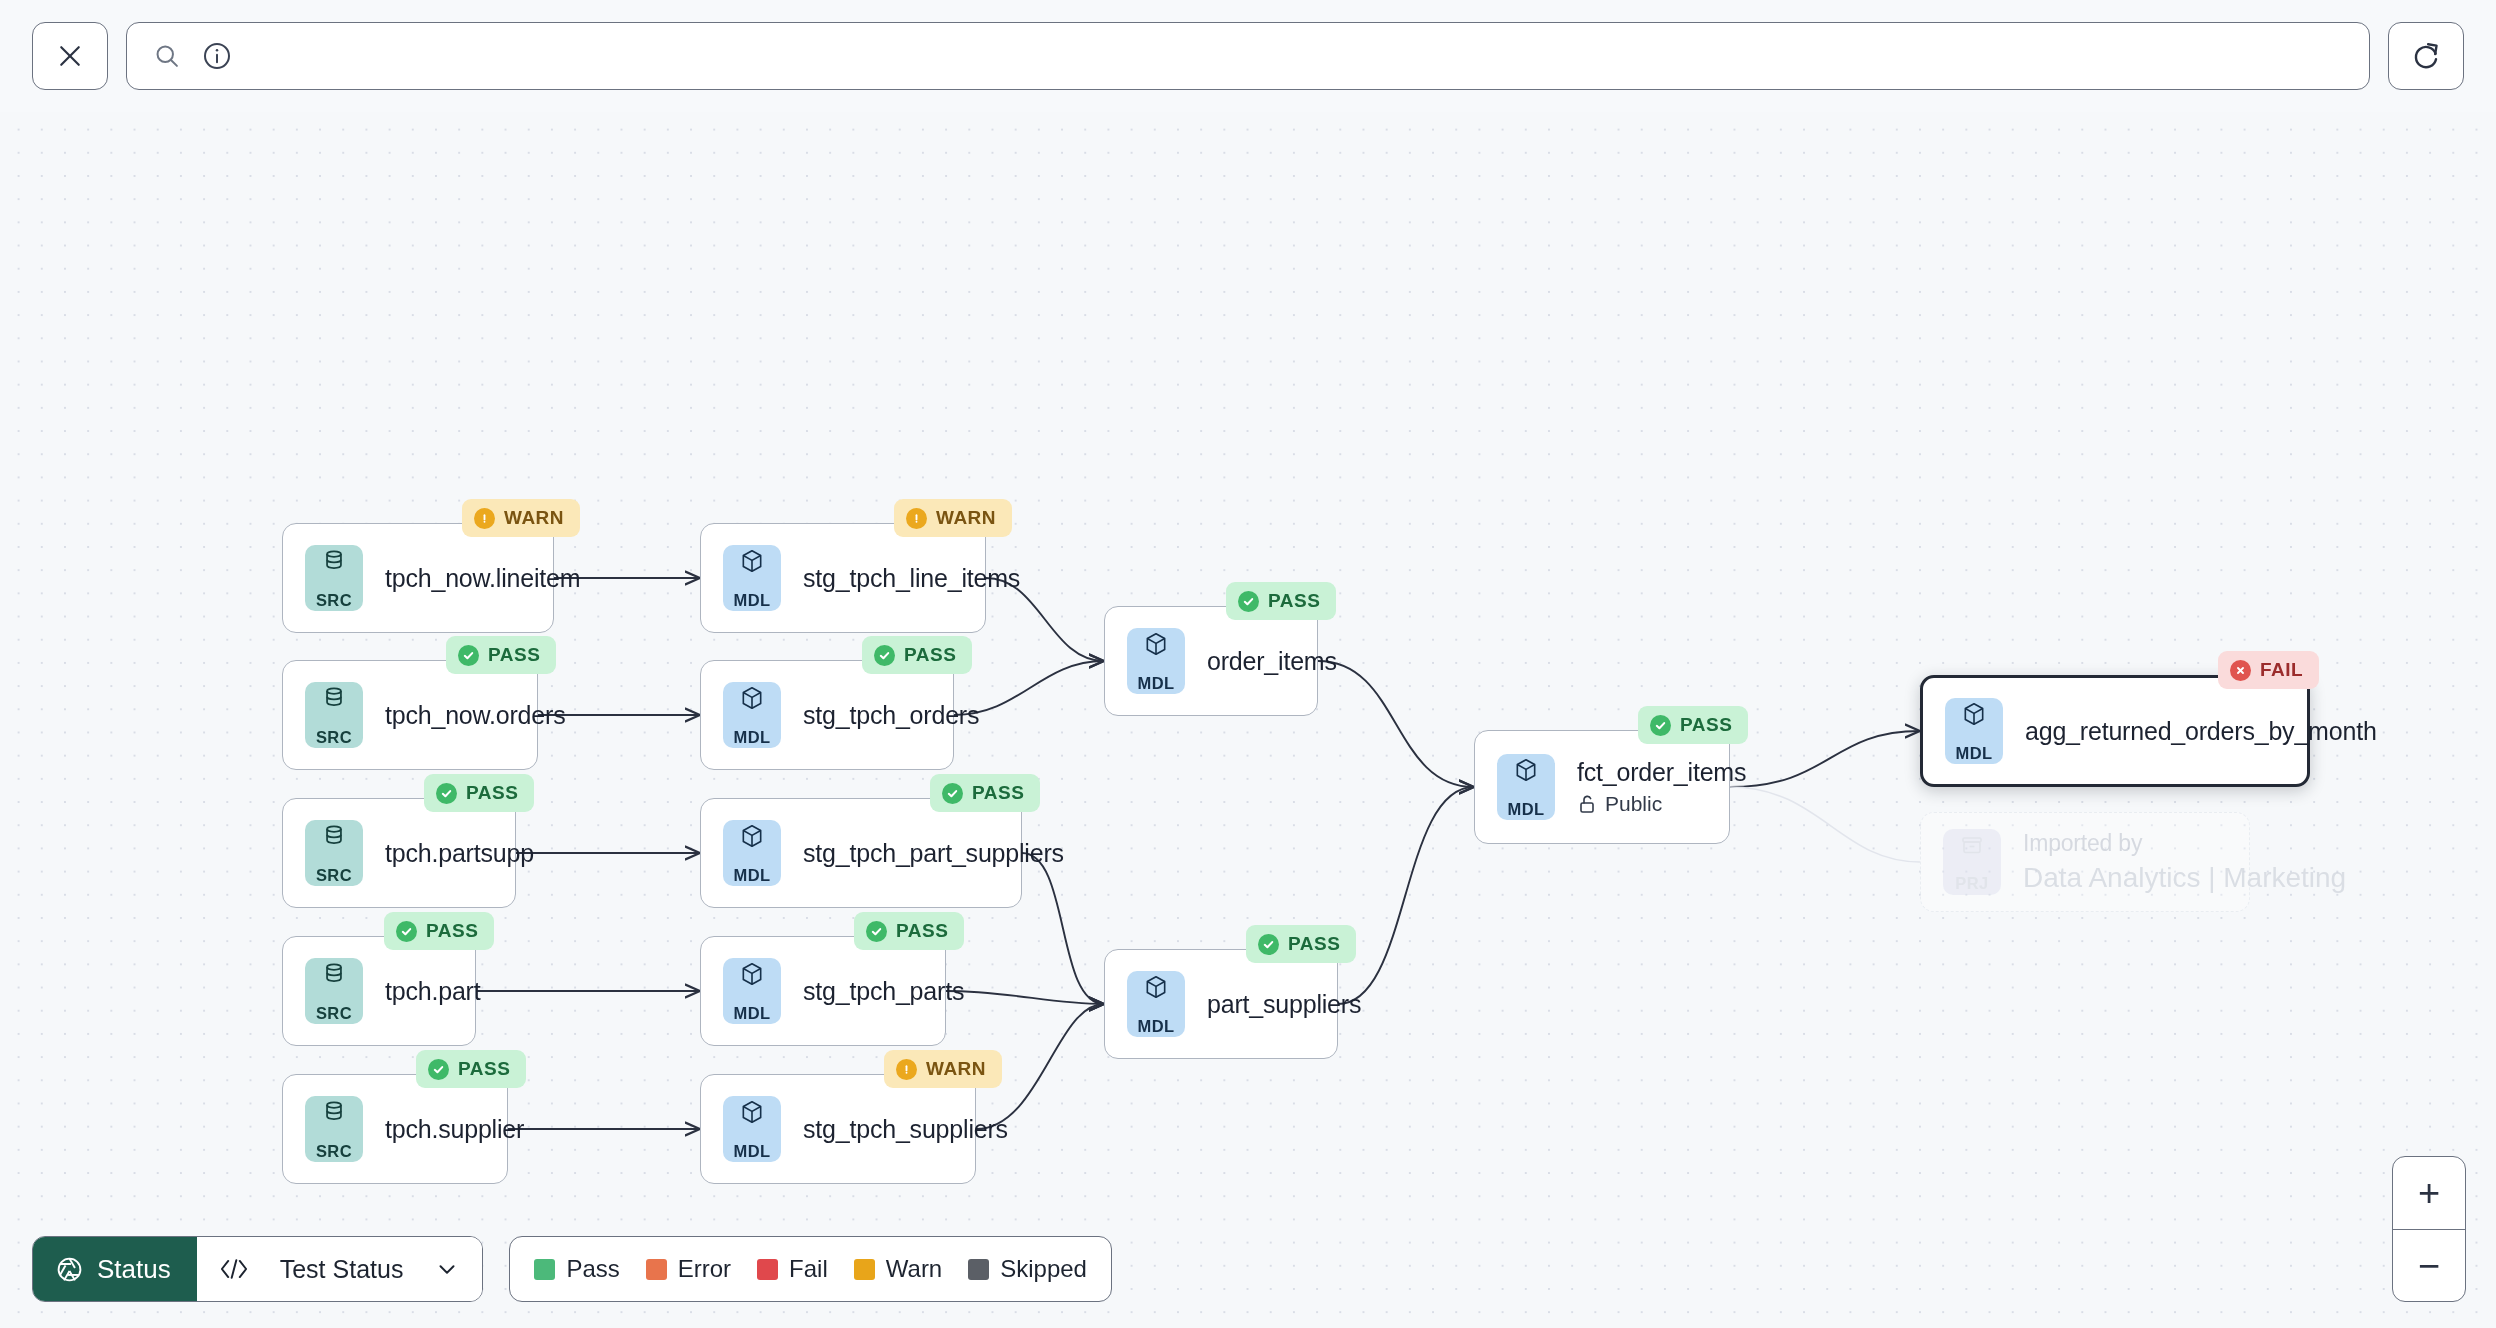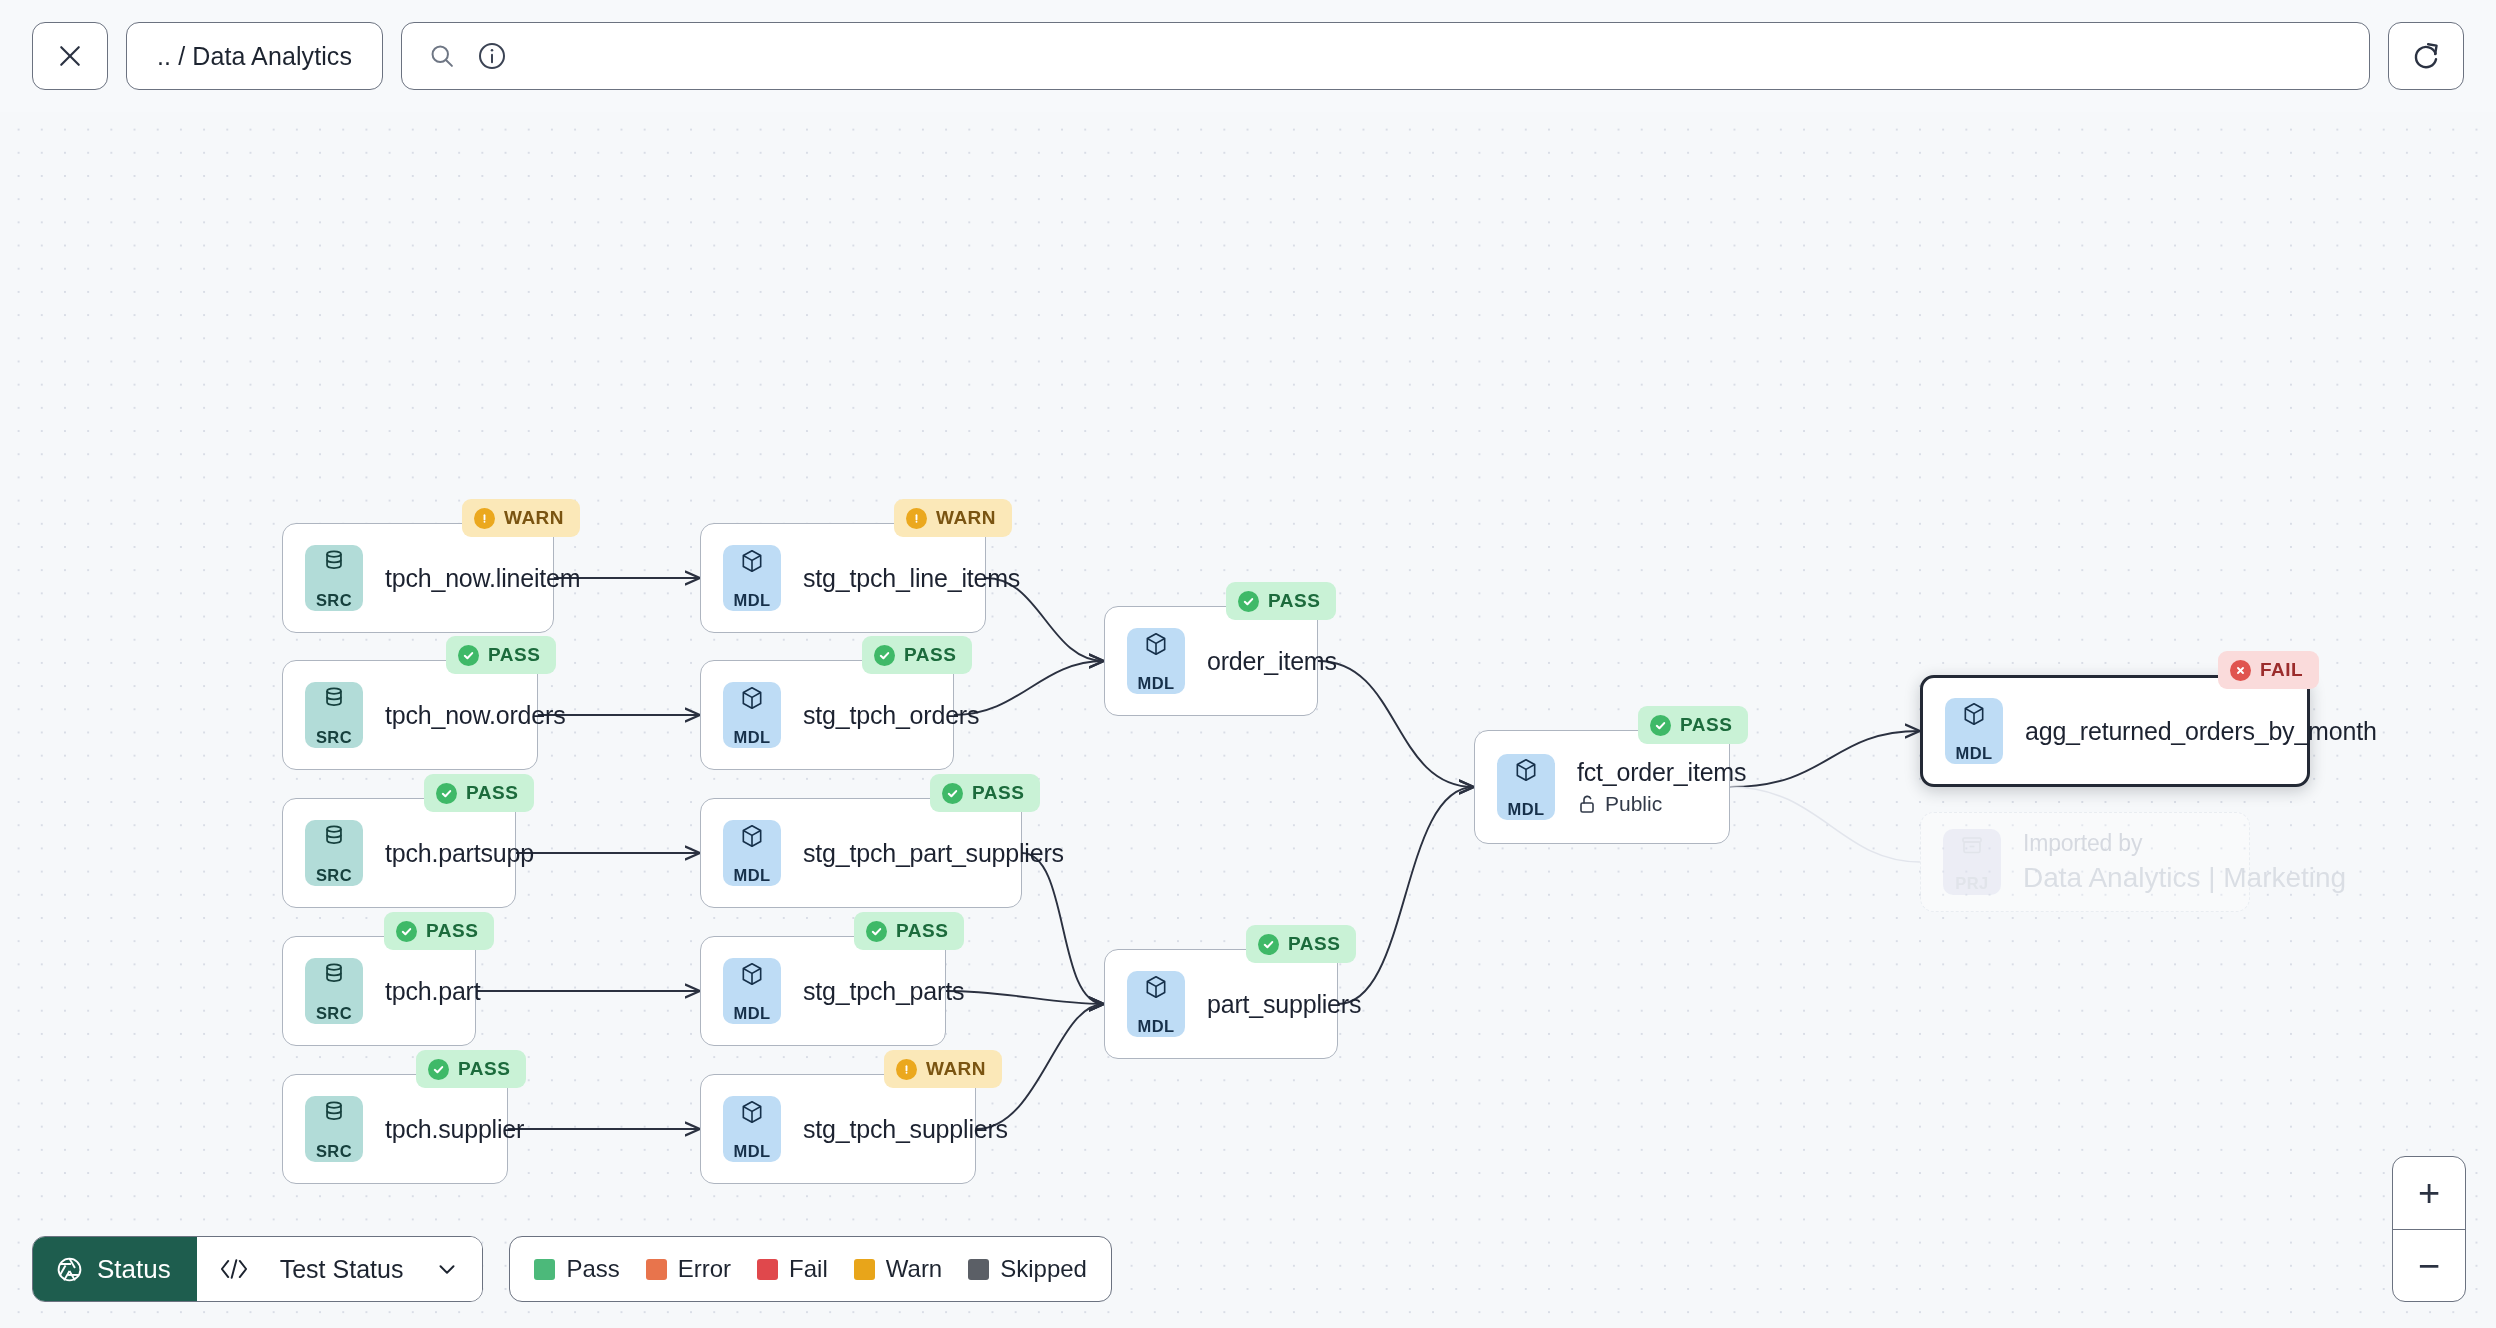--- a/index.html
+++ b/index.html
@@ -265,23 +265,20 @@
 
 <div class="header">
 
   <div class="hdr-btn square">
     <svg class="icon-svg" width="30" height="30" viewBox="0 0 24 24" fill="none" stroke="currentColor" stroke-width="1.7" stroke-linecap="round">
       <line x1="5" y1="5" x2="19" y2="19"></line>
       <line x1="19" y1="5" x2="5" y2="19"></line>
     </svg>
   </div>
 
-  <div class="hdr-btn breadcrumb-btn">
-    <span>.. / Data Analytics</span>
-  </div>
 
   <div class="search-box">
     <svg class="icon-svg" width="28" height="28" viewBox="0 0 24 24" fill="none" stroke="#6e7684" stroke-width="1.7" stroke-linecap="round">
       <circle cx="10.5" cy="10.5" r="6.6"></circle>
       <line x1="15.4" y1="15.4" x2="20.5" y2="20.5"></line>
     </svg>
     <svg class="icon-svg" width="32" height="32" viewBox="0 0 24 24" fill="none" stroke="#3b4354" stroke-width="1.5" stroke-linecap="round">
       <circle cx="12" cy="12" r="9"></circle>
       <line x1="12" y1="11" x2="12" y2="16.6"></line>
       <circle cx="12" cy="7.7" r="0.95" fill="#3b4354" stroke="none"></circle>

